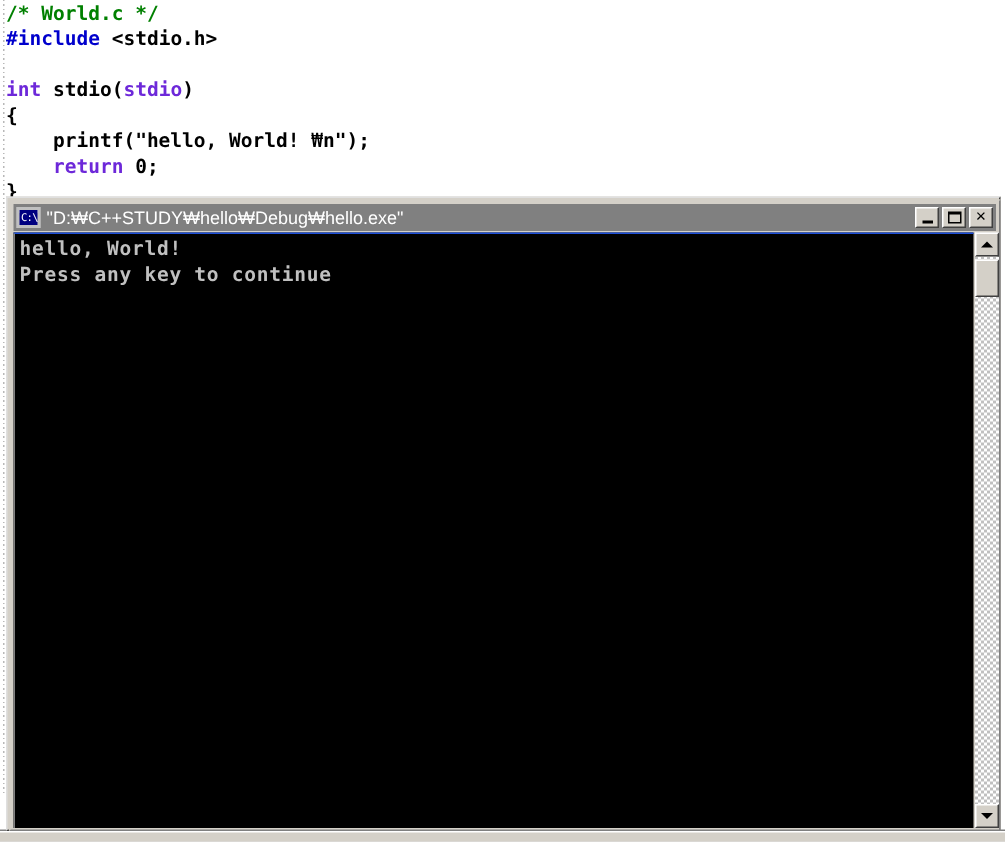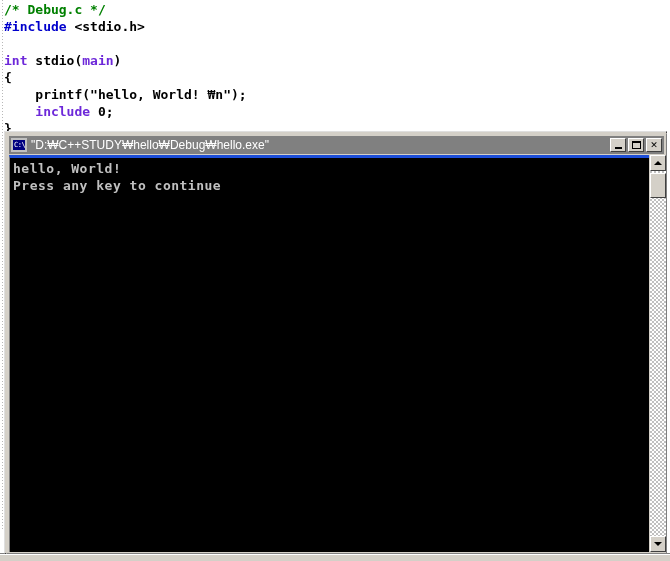--- a/index.html
+++ b/index.html
@@ -177,21 +177,21 @@
     box-sizing: border-box;
     font-style: normal;
   }
 
   
   #console-client {
     position: absolute;
     left: 2px; top: 21px;
     width: 640px; height: 397px;
     background: #000000;
-    border-top: 3px solid #1d4ed8;
+    border-top: 1px solid #1d4ed8;
     border-left: 1px solid #808080;
     box-sizing: border-box;
     overflow: hidden;
   }
   #console-text {
     margin: 0;
     padding: 2px 0 0 3px;
     font-family: "DejaVu Sans Mono", monospace;
     font-size: 13px;
     line-height: 17px;
@@ -252,27 +252,27 @@
     box-sizing: border-box;
   }
 </style>
 </head>
 <body>
 
 <div id="editor">
 
   <div id="editor-margin"></div>
 
-  <pre id="code"><span class="tok-cmt">/* Debug.c */</span>
+  <pre id="code"><span class="tok-cmt">/* World.c */</span>
 <span class="tok-pre">#include</span><span class="tok-txt"> &lt;stdio.h&gt;</span>
 
-<span class="tok-kw">int</span><span class="tok-txt"> stdio(</span><span class="tok-kw">main</span><span class="tok-txt">)</span>
+<span class="tok-kw">int</span><span class="tok-txt"> stdio(</span><span class="tok-kw">stdio</span><span class="tok-txt">)</span>
 <span class="tok-txt">{</span>
 <span class="tok-txt">    printf("hello, World! ₩n");</span>
-<span class="tok-kw">    include</span><span class="tok-txt"> 0;</span>
+<span class="tok-kw">    return</span><span class="tok-txt"> 0;</span>
 <span class="tok-txt">}</span></pre>
 
   <div id="editor-hr"></div>
   <div id="editor-bottombar"></div>
 </div>
 
 <div id="console-window">
   <div id="console-inner">
 
     <div id="titlebar">

